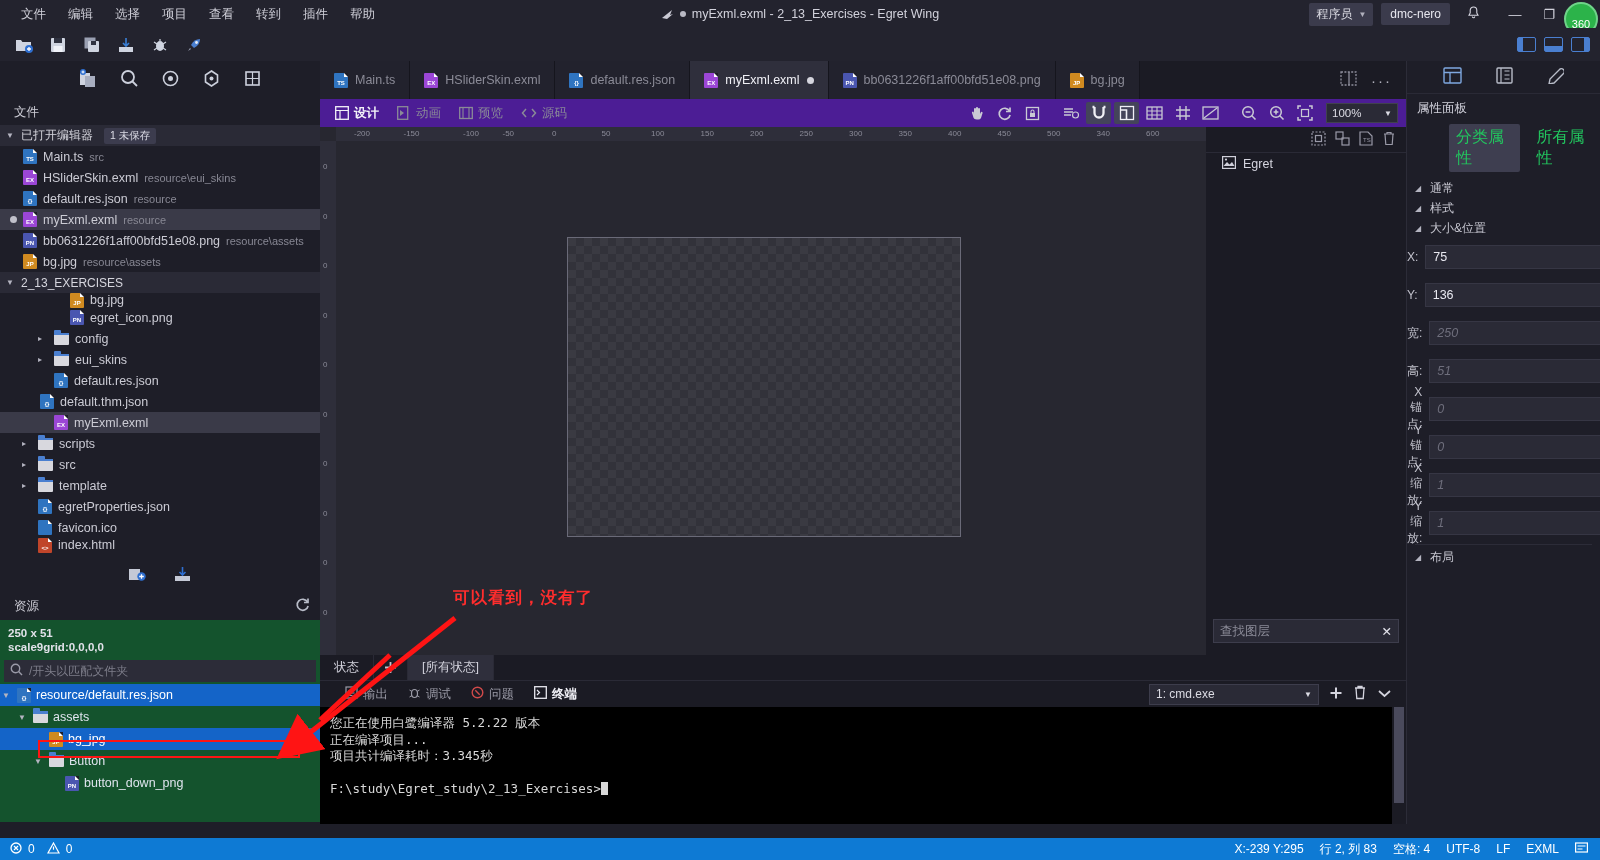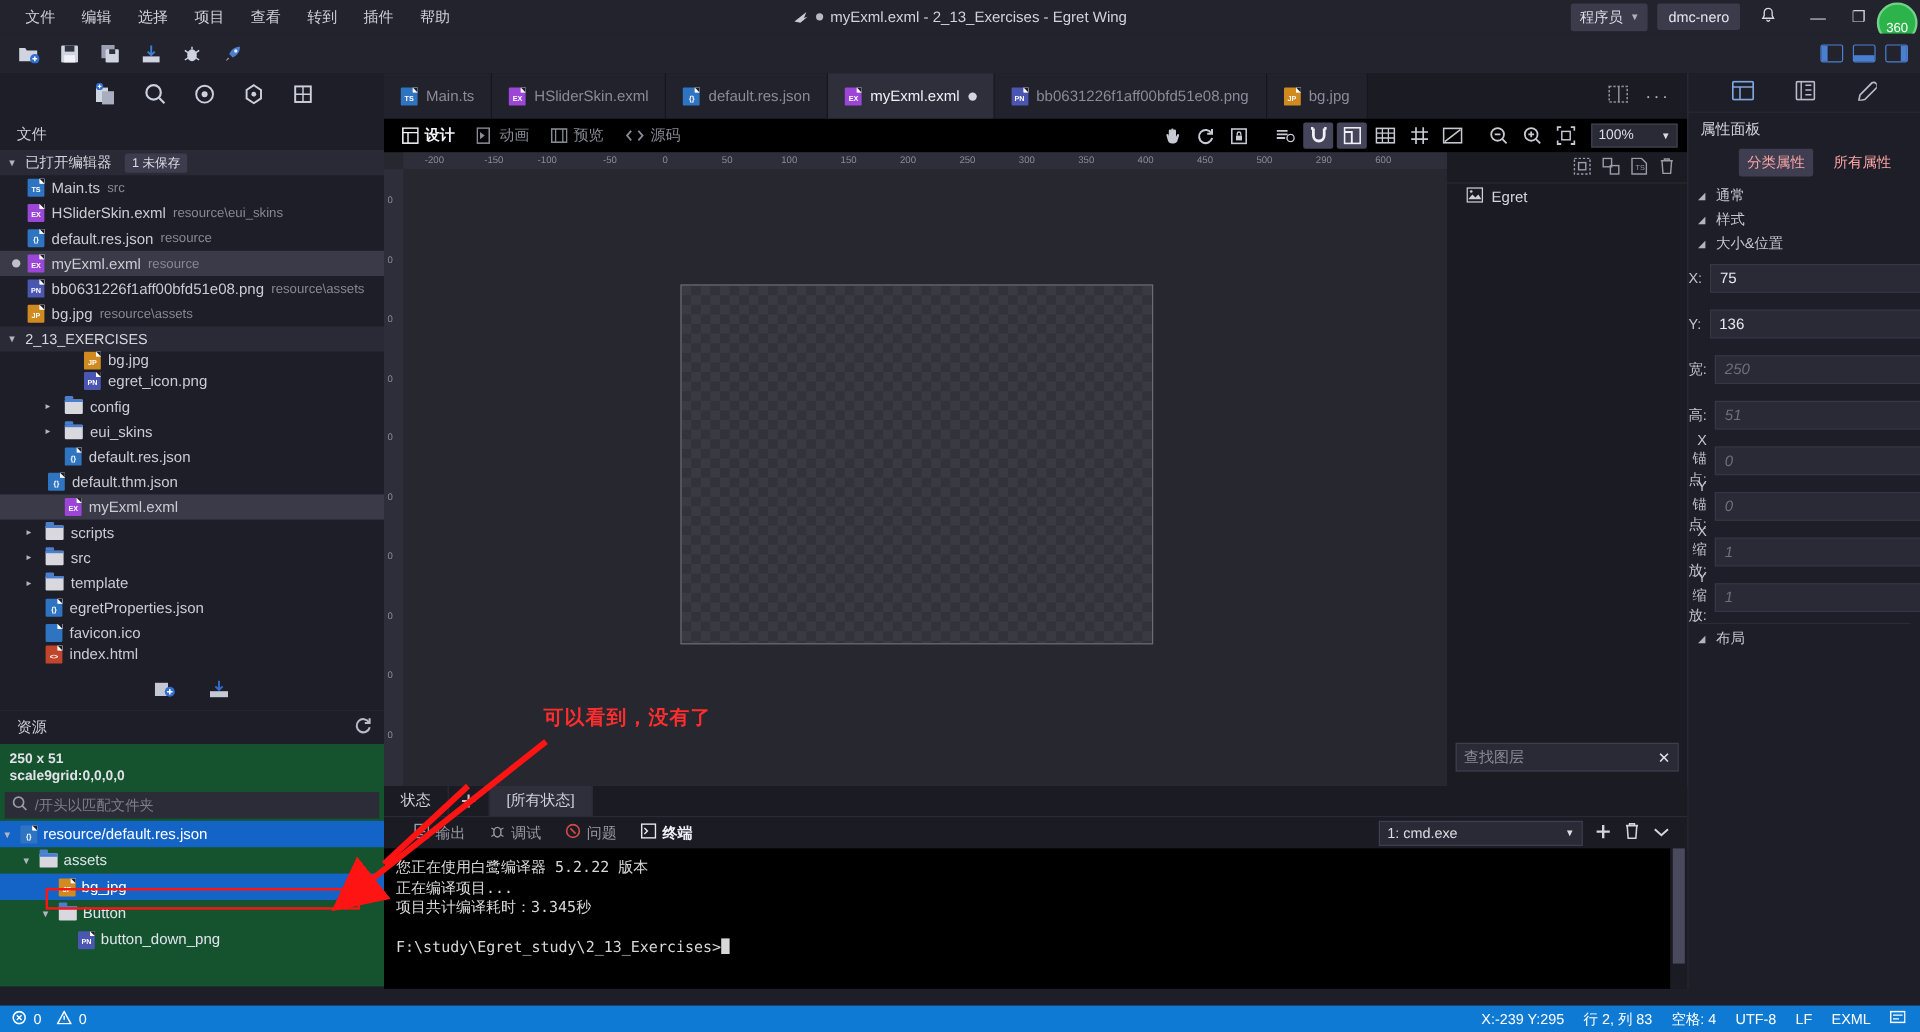--- a/index.html
+++ b/index.html
@@ -171,21 +171,21 @@
   }
   .tab.active { background: #2f2f3c; color: #f0f0f6; }
   .tab .dot { width: 7px; height: 7px; border-radius: 50%; background: #d5d5de; }
   .tabbar-right {
     margin-left: auto; display: flex; align-items: center; gap: 14px; padding-right: 14px;
   }
 
   
   .designbar {
     position: absolute; left: 320px; top: 99px; width: 1086px; height: 28px;
-    background: #000000; display: flex; align-items: center; padding-left: 6px;
+    background: #4c1d95; display: flex; align-items: center; padding-left: 6px;
   }
   .vtab {
     display: flex; align-items: center; gap: 5px; padding: 0 9px; height: 28px;
     font-size: 12.5px; color: #8a8a97;
   }
   .vtab.active { color: #f2f2f8; font-weight: bold; }
   .dbright {
     margin-left: auto; display: flex; align-items: center; gap: 3px; padding-right: 8px;
   }
   .dbicon {
@@ -254,21 +254,21 @@
     position: absolute; left: 1406px; top: 61px; width: 194px; height: 763px;
     background: #1e1e28; border-left: 1px solid #2c2c38;
   }
   .prop-tabs-icons {
     height: 33px; display: flex; align-items: center; justify-content: center; gap: 34px;
     border-bottom: 1px solid #2a2a36;
   }
   .prop-title { height: 28px; line-height: 28px; padding-left: 10px; font-size: 12.5px; color: #d2d2dc; }
   .prop-seg { display: flex; align-items: center; gap: 10px; padding: 2px 0 6px 42px; }
   .seg {
-    font-size: 12px; padding: 3px 7px; border-radius: 2px; color: #fca5a5;
+    font-size: 16px; padding: 3px 7px; border-radius: 2px; color: #22c55e;
   }
   .seg.on { background: #3e3e50; }
   .prop-group {
     height: 20px; display: flex; align-items: center; gap: 5px;
     padding-left: 8px; font-size: 12px; color: #c6c6d0;
   }
   .prop-field {
     display: flex; align-items: center; height: 38px; padding-right: 10px;
   }
   .prop-label {
@@ -820,34 +820,34 @@
         <span style="font-size:8px;">▼</span>
       </div>
     </div>
   </div>
 
   <div class="canvaswrap">
     <div class="ruler-h">
         <div id="rh">
           <span class="rtick" style="left: 18px;">-200</span>
           <span class="rtick" style="left: 67.5px;">-150</span>
-          <span class="rtick" style="left: 112px;">-100</span>
+          <span class="rtick" style="left: 127px;">-100</span>
           <span class="rtick" style="left: 166.5px;">-50</span>
           <span class="rtick" style="left: 216px;">0</span>
           <span class="rtick" style="left: 265.5px;">50</span>
           <span class="rtick" style="left: 315px;">100</span>
           <span class="rtick" style="left: 364.5px;">150</span>
           <span class="rtick" style="left: 414px;">200</span>
           <span class="rtick" style="left: 463.5px;">250</span>
           <span class="rtick" style="left: 513px;">300</span>
           <span class="rtick" style="left: 562.5px;">350</span>
           <span class="rtick" style="left: 612px;">400</span>
           <span class="rtick" style="left: 661.5px;">450</span>
           <span class="rtick" style="left: 711px;">500</span>
-          <span class="rtick" style="left: 760.5px;">290</span>
+          <span class="rtick" style="left: 760.5px;">340</span>
           <span class="rtick" style="left: 810px;">600</span>
         </div>
       </div>
     <div class="ruler-v">
         <div id="rv">
           <span class="rtickv" style="top: 22px;">0</span>
           <span class="rtickv" style="top: 71.5px;">0</span>
           <span class="rtickv" style="top: 121px;">0</span>
           <span class="rtickv" style="top: 170.5px;">0</span>
           <span class="rtickv" style="top: 220px;">0</span>

